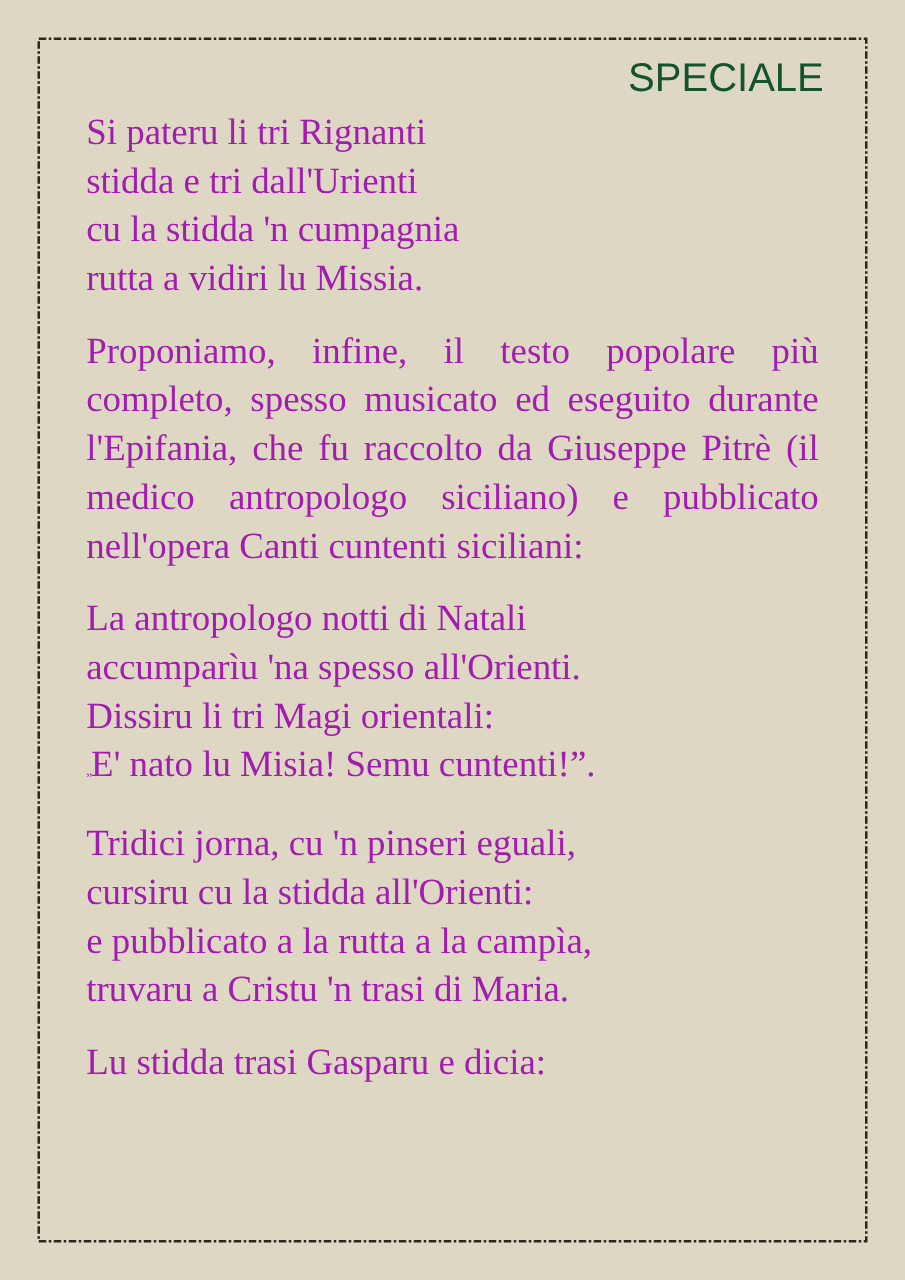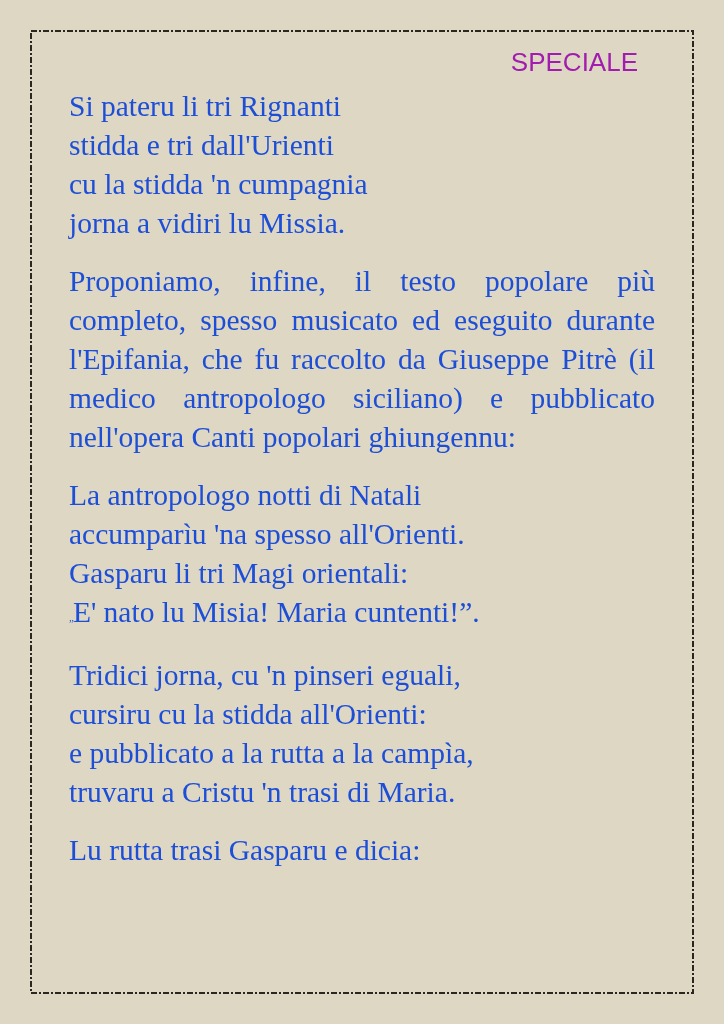--- a/index.html
+++ b/index.html
@@ -18,36 +18,36 @@
       position: absolute;
       left: 29px;
       top: 29px;
       width: 666px;
       height: 966px;
       pointer-events: none;
     }
     .badge {
       position: absolute;
       top: 47px;
-      right: 86px;
+      right: 65px;
       font-family: "Liberation Sans", "DejaVu Sans", sans-serif;
-      font-size: 26px;
-      color: #a21caf;
+      font-size: 32px;
+      color: #14532d;
       letter-spacing: 0px;
       line-height: 30px;
     }
     .content {
       position: absolute;
       left: 69px;
       top: 87px;
       width: 586px;
       font-family: "Liberation Serif", "DejaVu Serif", serif;
       font-size: 29.5px;
       line-height: 39px;
-      color: #1d4ed8;
+      color: #a21caf;
     }
     .stanza {
       margin: 0 0 19px 0;
     }
     .stanza .line {
       display: block;
       white-space: nowrap;
     }
     .prose {
       margin: 0 0 19px 0;
@@ -68,36 +68,36 @@
 </svg>
 
 <div class="badge">SPECIALE</div>
 
 <div class="content">
 
   <div class="stanza">
     <span class="line">Si pateru li tri Rignanti</span>
     <span class="line">stidda e tri dall'Urienti</span>
     <span class="line">cu la stidda 'n cumpagnia</span>
-    <span class="line">jorna a vidiri lu Missia.</span>
+    <span class="line">rutta a vidiri lu Missia.</span>
   </div>
 
-  <p class="prose">Proponiamo, infine, il testo popolare più completo, spesso musicato ed eseguito durante l'Epifania, che fu raccolto da Giuseppe Pitrè (il medico antropologo siciliano) e pubblicato nell'opera Canti popolari ghiungennu:</p>
+  <p class="prose">Proponiamo, infine, il testo popolare più completo, spesso musicato ed eseguito durante l'Epifania, che fu raccolto da Giuseppe Pitrè (il medico antropologo siciliano) e pubblicato nell'opera Canti cuntenti siciliani:</p>
 
   <div class="stanza">
     <span class="line">La antropologo notti di Natali</span>
     <span class="line">accumparìu 'na spesso all'Orienti.</span>
-    <span class="line">Gasparu li tri Magi orientali:</span>
-    <span class="line"><span class="lowquote">„</span><span>E' nato lu Misia! Maria cuntenti!”.</span></span>
+    <span class="line">Dissiru li tri Magi orientali:</span>
+    <span class="line"><span class="lowquote">„</span><span>E' nato lu Misia! Semu cuntenti!”.</span></span>
   </div>
 
   <div class="stanza">
     <span class="line">Tridici jorna, cu 'n pinseri eguali,</span>
     <span class="line">cursiru cu la stidda all'Orienti:</span>
     <span class="line">e pubblicato a la rutta a la campìa,</span>
     <span class="line">truvaru a Cristu 'n trasi di Maria.</span>
   </div>
 
   <div class="stanza">
-    <span class="line">Lu rutta trasi Gasparu e dicia:</span>
+    <span class="line">Lu stidda trasi Gasparu e dicia:</span>
   </div>
 
 </div>
 
 </body></html>

